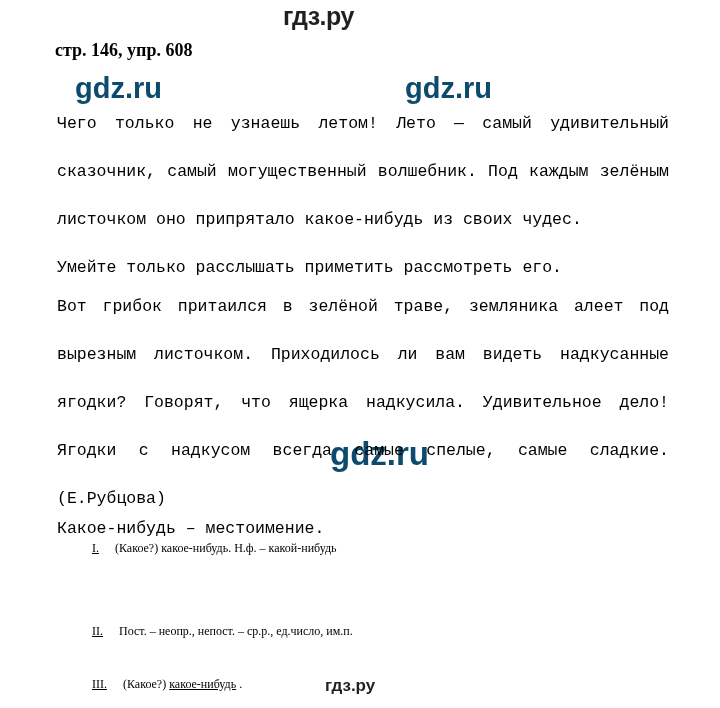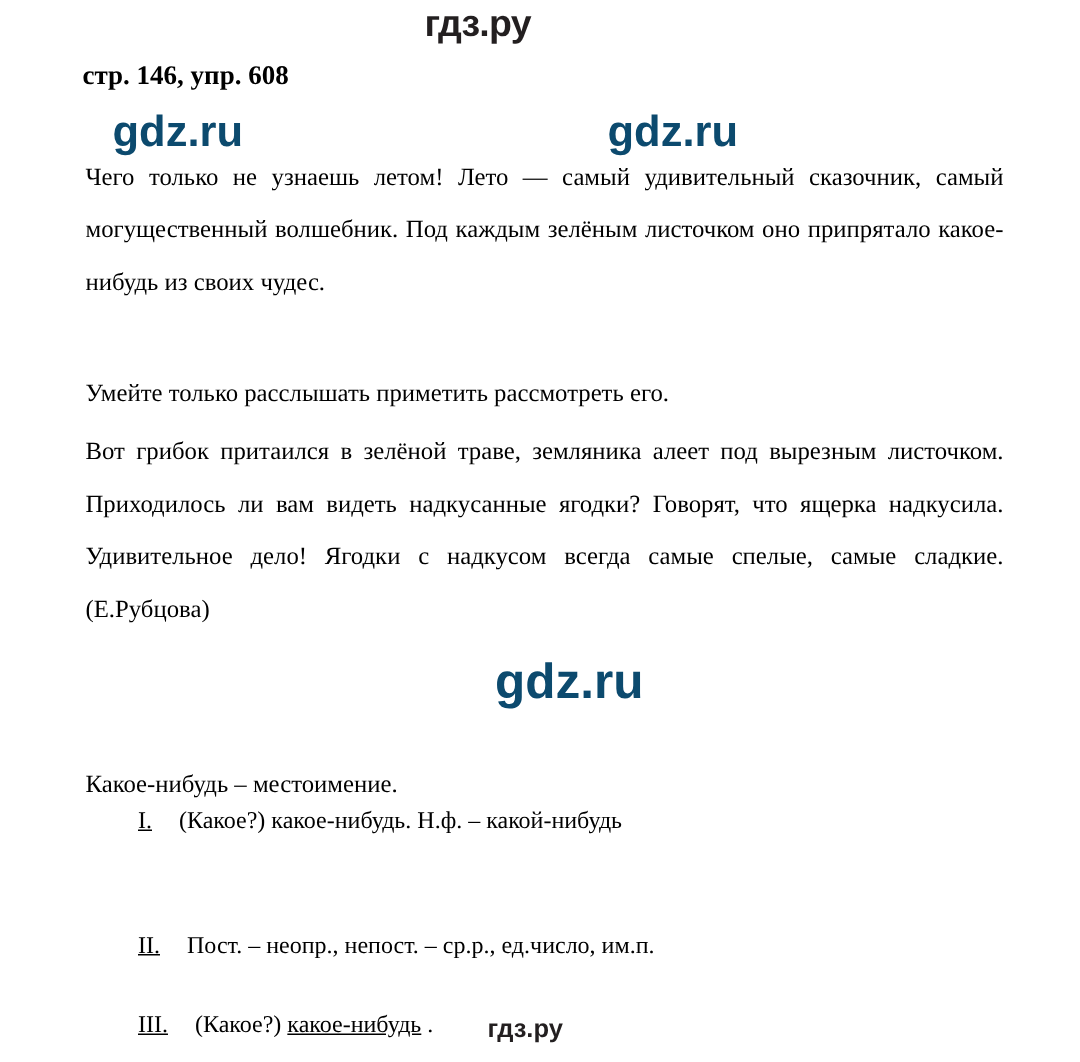--- a/index.html
+++ b/index.html
@@ -64,36 +64,36 @@
   }
   .wm1 { left: 75px;  top: 72px;  font-size: 29px; }
   .wm2 { left: 405px; top: 72px;  font-size: 29px; }
   .wm3 { left: 330px; top: 435px; font-size: 33px; }
 
   
   .body-text {
     position: absolute;
     left: 57px;
     width: 612px;
-    font-family: Liberation Serif, serif;
+    font-family: Liberation Mono, monospace;
     font-size: 16.5px;
-    line-height: 35px;
+    line-height: 48px;
     text-align: justify;
     text-justify: inter-word;
   }
   .p1 { top: 100px; }
   .p2 { top: 244px; text-align: left; }
   .p3 { top: 283px; }
   .p4 { top: 505px; text-align: left; }
 
   .analysis-line {
     position: absolute;
     left: 92px;
     font-family: "Liberation Serif", serif;
-    font-size: 16px;
+    font-size: 12px;
     line-height: 30px;
     white-space: nowrap;
   }
   .a1 { top: 533px; }
   .a2 { top: 580px; margin-top: 36px; }
   .a3 { top: 626px; margin-top: 43px; }
 
   .roman {
     text-decoration: underline;
   }

